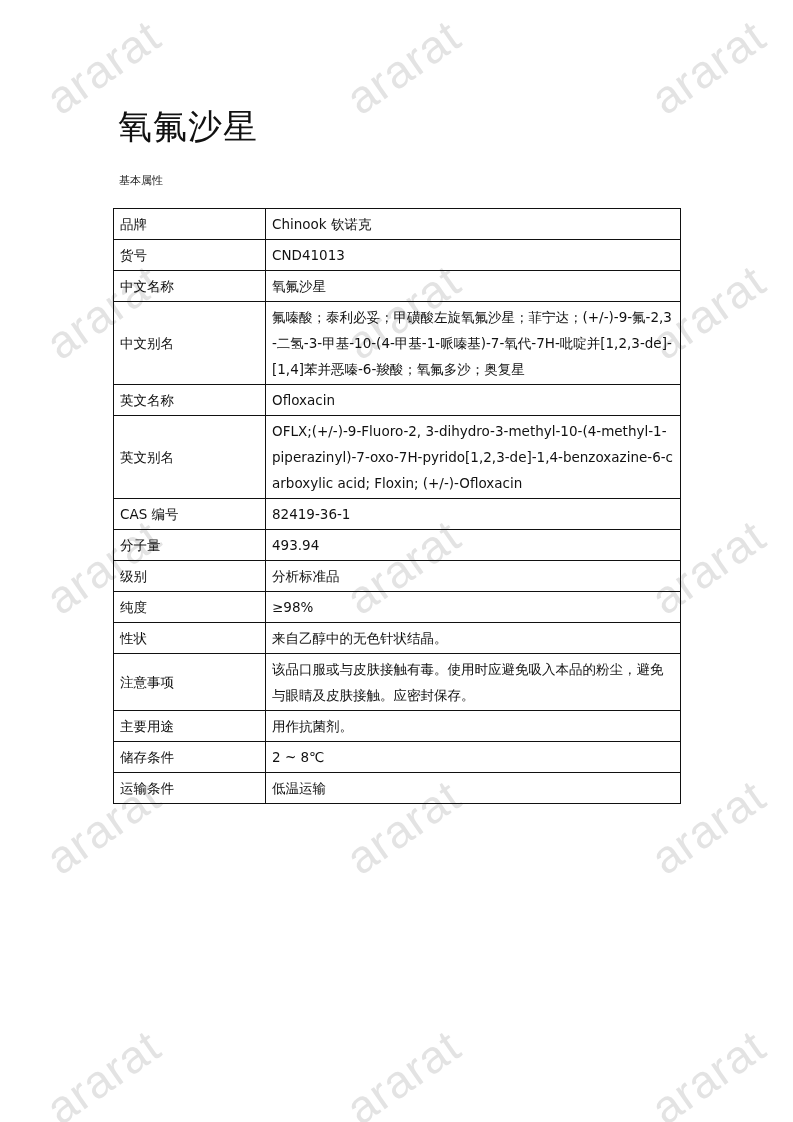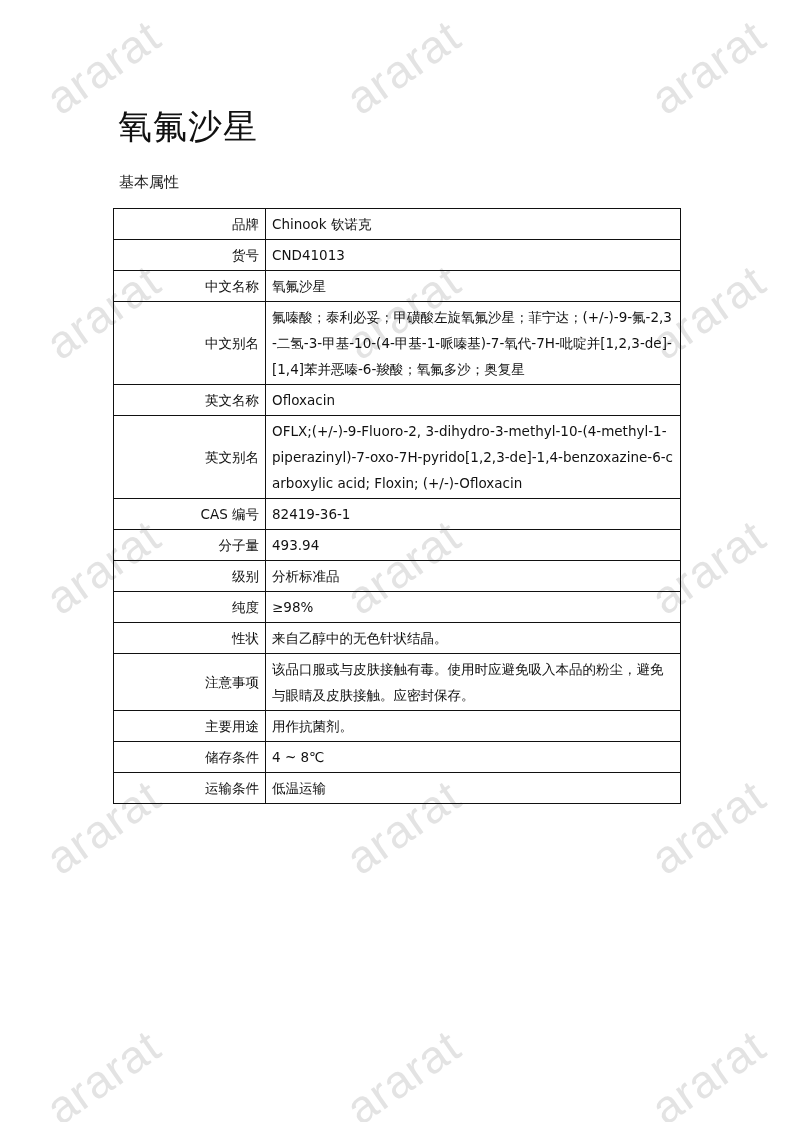--- a/index.html
+++ b/index.html
@@ -20,37 +20,37 @@
     z-index: 0;
     white-space: nowrap;
   }
   .page-title {
     position: absolute; left: 118px; top: 104px;
     font-size: 34px; font-weight: normal; margin: 0;
     color: #111; z-index: 1; letter-spacing: 1px;
   }
   .section-label {
     position: absolute; left: 119px; top: 173px;
-    font-size: 15px; margin: 0; color: #222; z-index: 1;
+    font-size: 11px; margin: 0; color: #222; z-index: 1;
   }
   table.props {
     position: absolute; left: 113px; top: 208px;
     width: 568px;
     border-collapse: collapse;
     z-index: 1;
     font-size: 13.5px;
   }
   table.props td {
     border: 1px solid #111;
     padding: 2px 6px;
     line-height: 26px;
     vertical-align: middle;
     background: transparent;
   }
-  table.props td.key { width: 139px; text-align: right; }
+  table.props td.key { width: 139px; }
   table.props td.val { word-break: break-all; }
   .formula sub { font-size: 9px; vertical-align: -2px; line-height: 0; }
 </style>
 </head>
 <body>
 
 <div id="watermarks">
     <div class="watermark" style="left: 40px; top: 40px; color: rgb(227, 227, 227);">ararat</div>
     <div class="watermark" style="left: 340px; top: 40px; color: rgb(227, 227, 227);">ararat</div>
     <div class="watermark" style="left: 645px; top: 40px; color: rgb(227, 227, 227);">ararat</div>
@@ -120,20 +120,20 @@
     <tr>
       <td class="key">注意事项</td>
       <td class="val">该品口服或与皮肤接触有毒。使用时应避免吸入本品的粉尘，避免与眼睛及皮肤接触。应密封保存。</td>
     </tr>
     <tr>
       <td class="key">主要用途</td>
       <td class="val">用作抗菌剂。</td>
     </tr>
     <tr>
       <td class="key">储存条件</td>
-      <td class="val">4 ~ 8℃</td>
+      <td class="val">2 ~ 8℃</td>
     </tr>
     <tr>
       <td class="key">运输条件</td>
       <td class="val">低温运输</td>
     </tr>
   </tbody>
 </table>
 
 </body></html>

